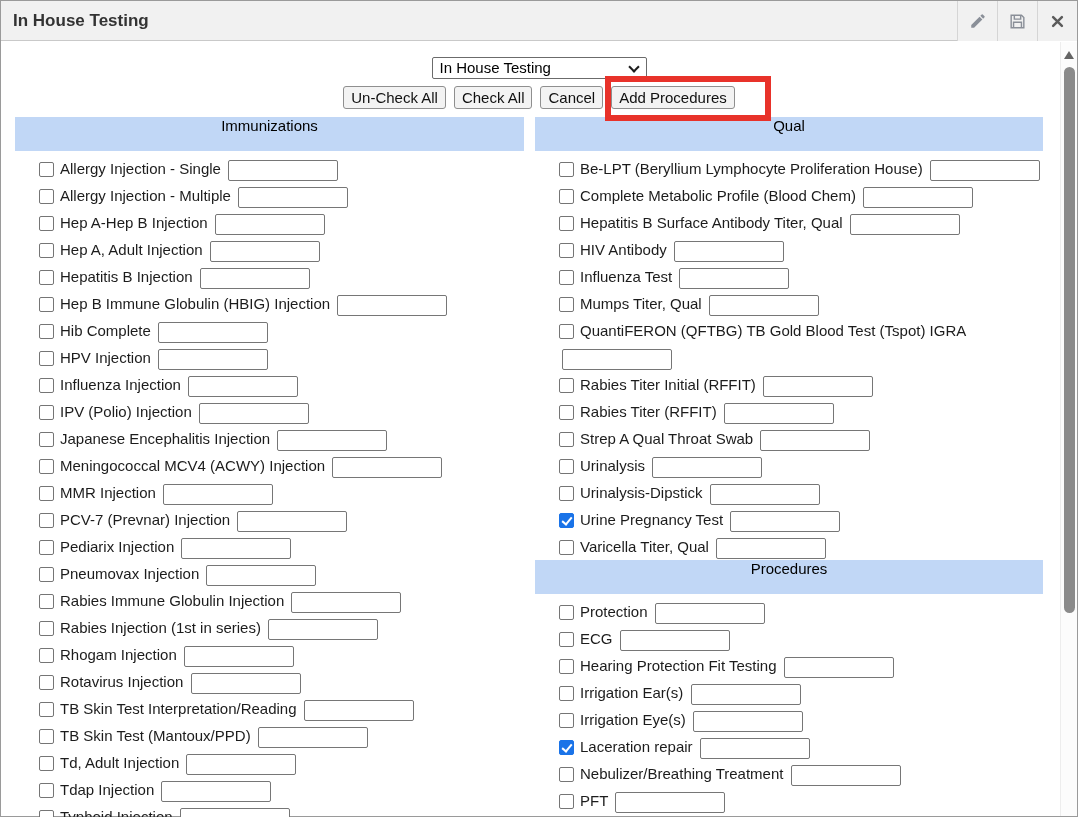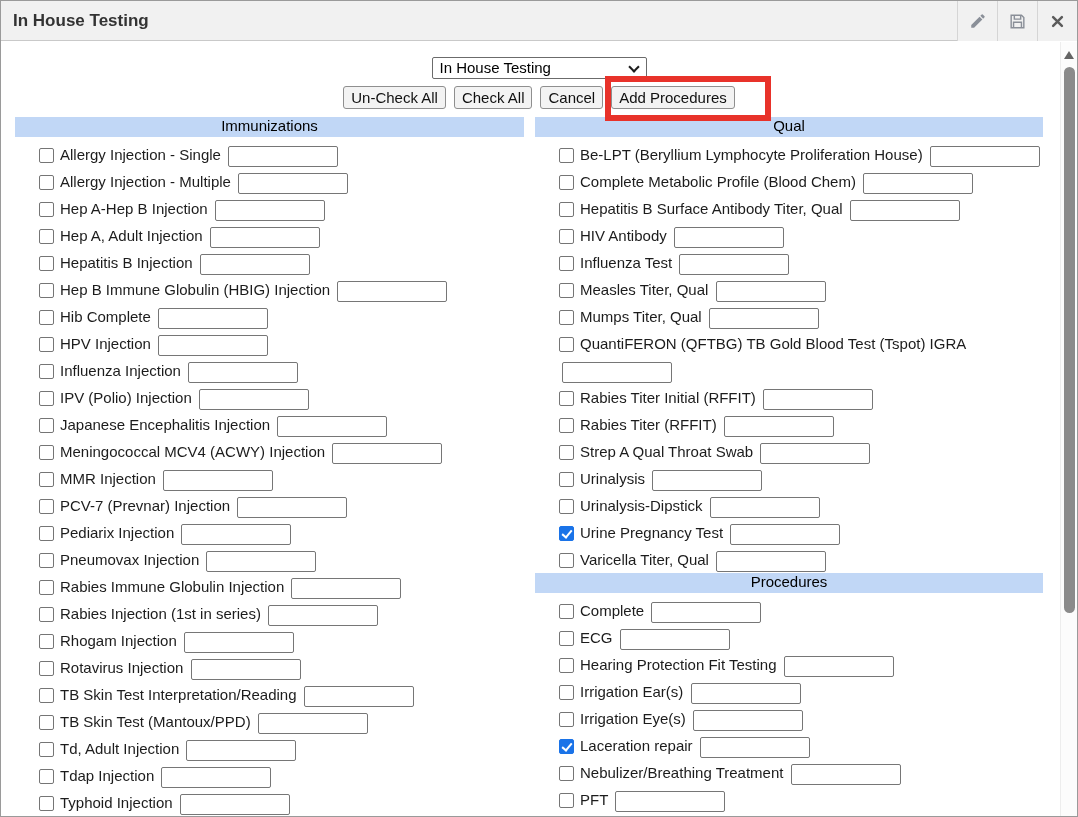--- a/index.html
+++ b/index.html
@@ -19,21 +19,21 @@
   .btn-row { display:flex; justify-content:center; gap:8px; height:23px; }
   .btn { font-family:"Liberation Sans",sans-serif; font-size:15px; background:#f3f3f3; border:1px solid #8f8f8f; border-radius:3px; height:23px; padding:0 7px; color:#101010; cursor:pointer; white-space:nowrap; }
   .btn-wrap { position:relative; display:inline-block;text-decoration:underline; }
   .red-frame { position:absolute; top:-10px; bottom:-12px; left:-6px; right:-36px; border:6px solid #e8322a; pointer-events:none; z-index:5; }
 
   
   .columns { display:flex; padding-left:14px; margin-top:8px; align-items:flex-start; }
   .col { flex:none; }
   .col.left { width:509px; margin-right:11px; }
   .col.right { width:508px; }
-  .section-header { height:20px; line-height:18px; background:#c1d7f6; text-align:center; font-size:15px; color:#000; margin-bottom:4px; }
+  .section-header { height:34px; line-height:18px; background:#c1d7f6; text-align:center; font-size:15px; color:#000; margin-bottom:4px; }
   .item { line-height:27px; font-size:15px; color:#1c1c1c;margin-left:24px; }
   .cb { position:relative; display:inline-block; width:15px; height:15px; border:1px solid #757575; border-radius:2px; background:#fff; vertical-align:-3px; margin-right:6px; cursor:pointer; }
   .cb.checked { background:#1a73e8; border-color:#1a73e8; }
   .cb.checked::after { content:""; position:absolute; left:4px; top:1px; width:4px; height:8px; border-right:2px solid #fff; border-bottom:2px solid #fff; transform:rotate(40deg); }
   .val { width:110px; height:21px; border:1px solid #767676; border-radius:2px; vertical-align:middle; margin-left:3px; font-family:"Liberation Sans",sans-serif; font-size:14px; padding:0 3px; }
 
   
   .scrollbar { position:absolute; right:0; top:41px; bottom:0; width:17px; background:#fcfcfc; border-left:1px solid #ededed; }
   .sb-up { width:0; height:0; border-left:5px solid transparent; border-right:5px solid transparent; border-bottom:8px solid #646464; margin:9px auto 0 auto; cursor:pointer; }
   .sb-thumb { position:absolute; top:25px; left:3px; width:11px; height:546px; background:#8b8b8b; border-radius:7px; cursor:pointer; }
@@ -116,32 +116,31 @@
           <div class="item"><span class="cb"></span><span>Tdap Injection</span> <input class="val" style=""></div>
           <div class="item"><span class="cb"></span><span>Typhoid Injection</span> <input class="val" style=""></div>
         </div>
       <div class="col right">
           <div class="section-header">Qual</div>
           <div class="item"><span class="cb"></span><span>Be-LPT (Beryllium Lymphocyte Proliferation House)</span> <input class="val" style=""></div>
           <div class="item"><span class="cb"></span><span>Complete Metabolic Profile (Blood Chem)</span> <input class="val" style=""></div>
           <div class="item"><span class="cb"></span><span>Hepatitis B Surface Antibody Titer, Qual</span> <input class="val" style=""></div>
           <div class="item"><span class="cb"></span><span>HIV Antibody</span> <input class="val" style=""></div>
           <div class="item"><span class="cb"></span><span>Influenza Test</span> <input class="val" style=""></div>
-          <div class="item"><span class="cb"></span><span>Measles Titer, Qual</span> <input class="val" style=""></div>
           <div class="item"><span class="cb"></span><span>Mumps Titer, Qual</span> <input class="val" style=""></div>
           <div class="item"><span class="cb"></span><span>QuantiFERON (QFTBG) TB Gold Blood Test (Tspot) IGRA</span> <input class="val" style=""></div>
           <div class="item"><span class="cb"></span><span>Rabies Titer Initial (RFFIT)</span> <input class="val" style=""></div>
           <div class="item"><span class="cb"></span><span>Rabies Titer (RFFIT)</span> <input class="val" style=""></div>
           <div class="item"><span class="cb"></span><span>Strep A Qual Throat Swab</span> <input class="val" style=""></div>
           <div class="item"><span class="cb"></span><span>Urinalysis</span> <input class="val" style=""></div>
           <div class="item"><span class="cb"></span><span>Urinalysis-Dipstick</span> <input class="val" style=""></div>
           <div class="item"><span class="cb checked"></span><span>Urine Pregnancy Test</span> <input class="val" style=""></div>
           <div class="item"><span class="cb"></span><span>Varicella Titer, Qual</span> <input class="val" style=""></div>
           <div class="section-header">Procedures</div>
-          <div class="item"><span class="cb"></span><span>Complete</span> <input class="val" style=""></div>
+          <div class="item"><span class="cb"></span><span>Protection</span> <input class="val" style=""></div>
           <div class="item"><span class="cb"></span><span>ECG</span> <input class="val" style=""></div>
           <div class="item"><span class="cb"></span><span>Hearing Protection Fit Testing</span> <input class="val" style=""></div>
           <div class="item"><span class="cb"></span><span>Irrigation Ear(s)</span> <input class="val" style=""></div>
           <div class="item"><span class="cb"></span><span>Irrigation Eye(s)</span> <input class="val" style=""></div>
           <div class="item"><span class="cb checked"></span><span>Laceration repair</span> <input class="val" style=""></div>
           <div class="item"><span class="cb"></span><span>Nebulizer/Breathing Treatment</span> <input class="val" style=""></div>
           <div class="item"><span class="cb"></span><span>PFT</span> <input class="val" style=""></div>
         </div>
     </div>
   </div>

